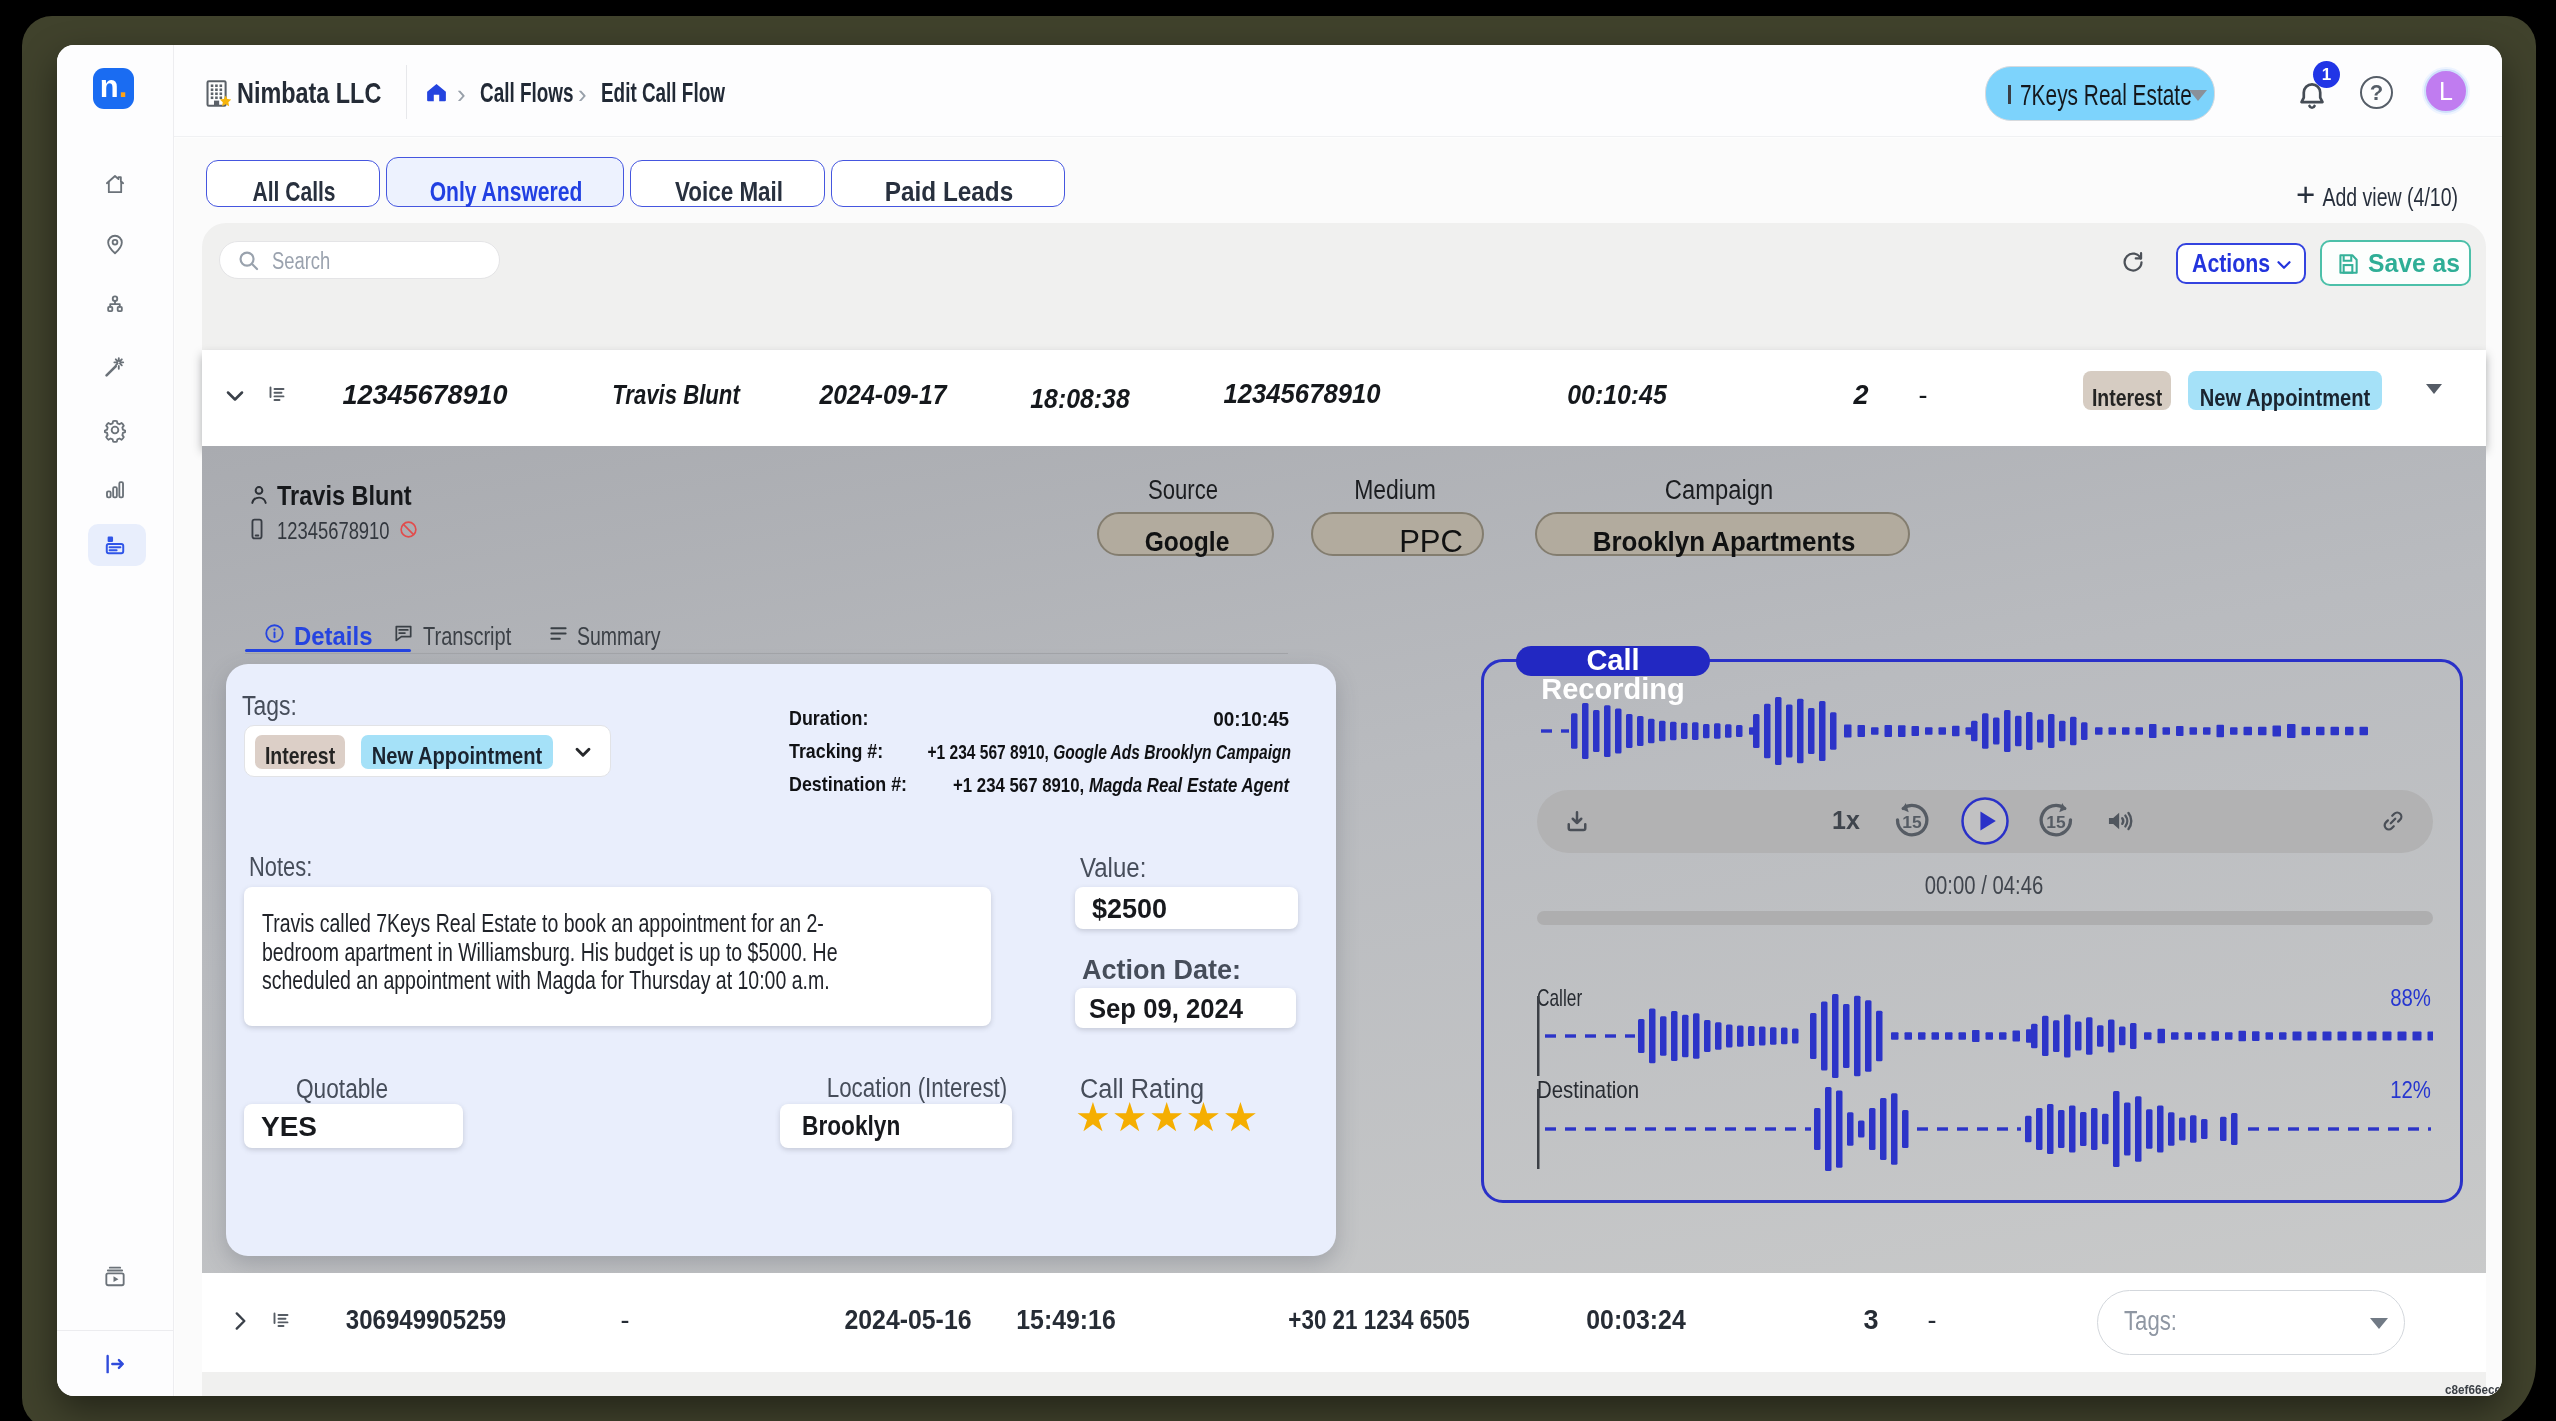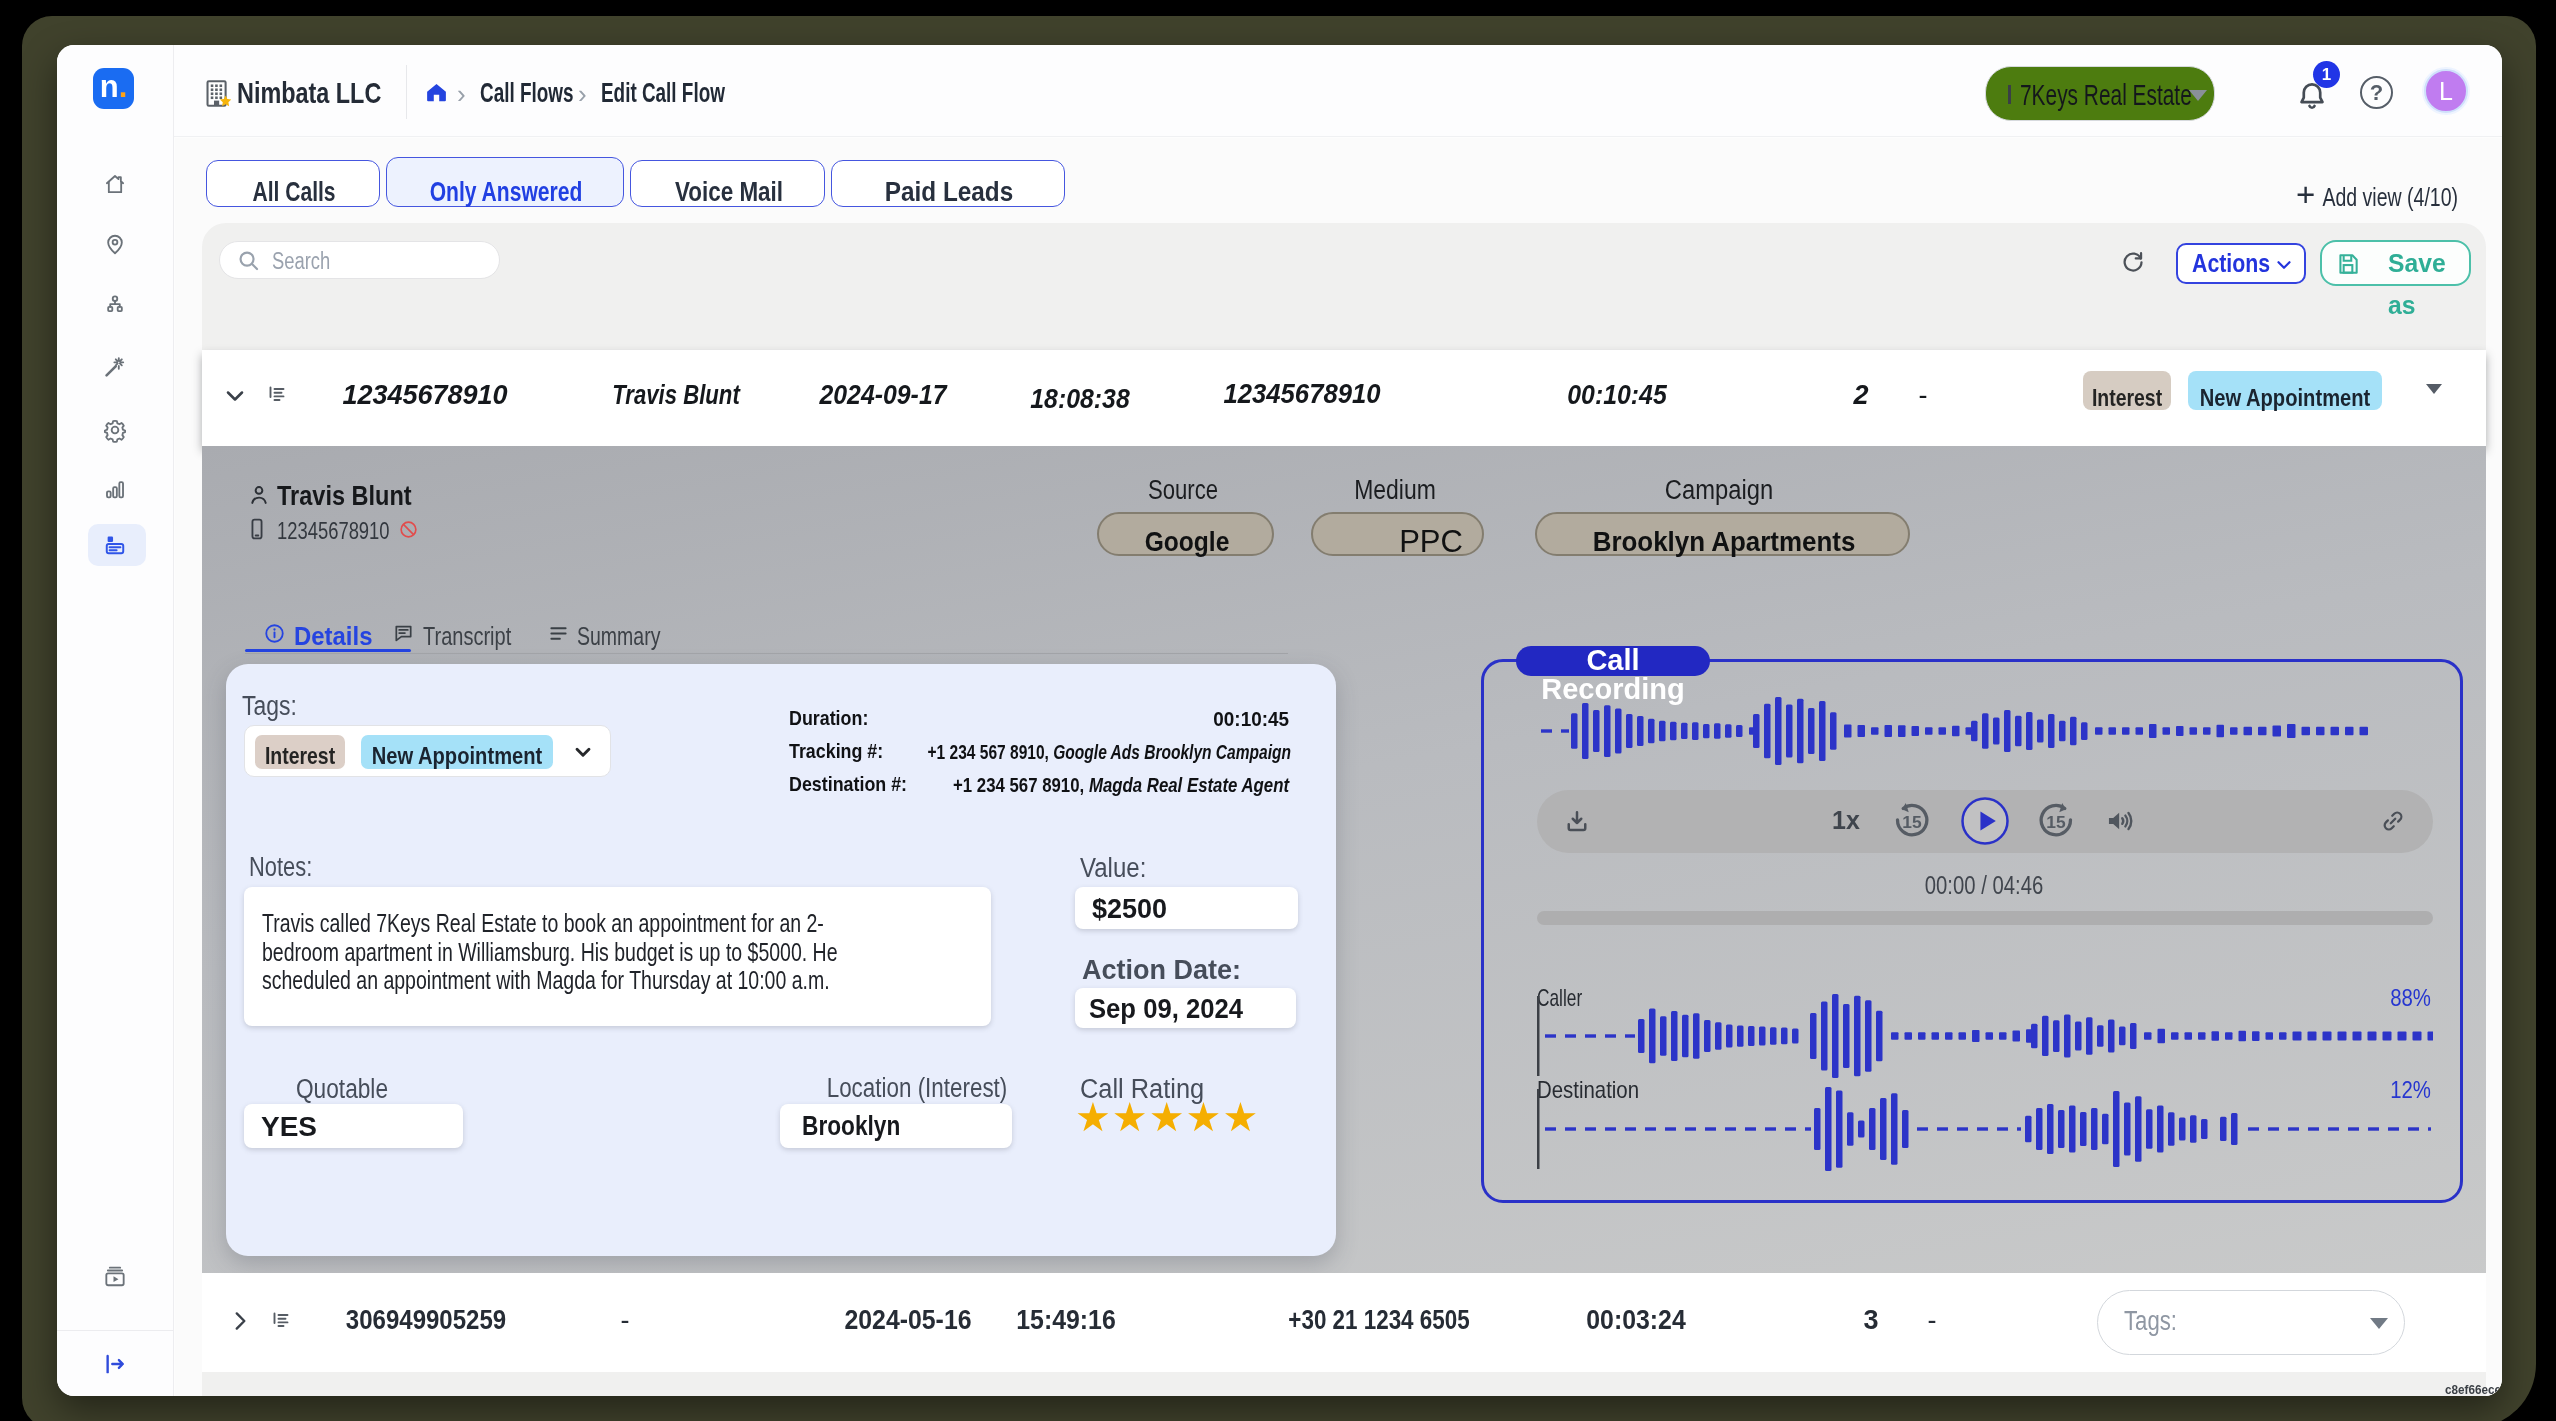--- a/index.html
+++ b/index.html
@@ -7,36 +7,36 @@
 .olive{position:absolute;left:22px;top:16px;width:2514px;height:1412px;background:#40422c;border-radius:30px 30px 64px 30px}
 .win{position:absolute;left:57px;top:45px;width:2445px;height:1351px;background:#fdfdfd;border-radius:17px;overflow:hidden;box-shadow:0 14px 36px rgba(0,0,0,.45)}
 .side{position:absolute;left:0;top:0;width:117px;height:1351px;background:#fdfdfe;border-right:1px solid #ededf0}
 .logo{position:absolute;left:36px;top:23px;width:41px;height:41px;background:#1a6cf2;border-radius:11px;color:#fff;font-weight:700;font-size:31px;text-align:center;line-height:38px}
 .logo i{color:#ffa216;font-style:normal}
 .sic{position:absolute;left:45px;width:26px;height:26px}
 .selbg{position:absolute;left:31px;top:479px;width:58px;height:42px;background:#e8eefc;border-radius:10px}
 .ssep{position:absolute;left:0;top:1285px;width:117px;height:1px;background:#ececef}
 .hd{position:absolute;left:117px;top:0;width:2328px;height:92px;background:#fdfdfe;border-bottom:1px solid #f0f1f3}
 .vsep{position:absolute;left:232px;top:20px;width:1px;height:54px;background:#e7e8eb}
-.selbox{position:absolute;left:1811px;top:21px;width:230px;height:55px;border:1.5px solid #d7dade;border-radius:26px;background:#4d7c0f}
+.selbox{position:absolute;left:1811px;top:21px;width:230px;height:55px;border:1.5px solid #d7dade;border-radius:26px;background:#7dd3fc}
 .selbox .bar{position:absolute;left:22px;top:18px;width:3px;height:19px;background:#3a3f46}
 .caret{width:0;height:0;border-left:9px solid transparent;border-right:9px solid transparent;border-top:11px solid #8a9099}
 .selbox .caret{position:absolute;right:7px;top:23px}
 .badge{position:absolute;left:2139px;top:16px;width:27px;height:27px;background:#2135e6;border-radius:50%;color:#fff;font-size:17px;font-weight:700;text-align:center;line-height:27px}
 .help{position:absolute;left:2186px;top:31px;width:33px;height:33px;border:2.5px solid #565e68;border-radius:50%;color:#565e68;font-size:22px;font-weight:700;text-align:center;line-height:29px}
 .avatar{position:absolute;left:2250px;top:24px;width:44px;height:44px;border-radius:50%;background:#c07cf0;border:2px solid #cfe0fb;box-shadow:0 0 0 2px #eef4ff;color:#fff;font-size:25px;text-align:center;line-height:41px}
 .content{position:absolute;left:118px;top:93px;width:2327px;height:1258px;background:#fbfbfb}
 .tab{position:absolute;border:1.5px solid #4556df;border-radius:12px;background:#fff;font-size:27px;font-weight:600;color:#28303e;text-align:center}
 .tab.on{background:#edf2fe;color:#2140e2;font-weight:700}
 .panel{position:absolute;left:27px;top:85px;width:2284px;height:1173px;background:#f0f0ef;border-radius:24px 24px 0 0}
 .search{position:absolute;left:17px;top:18px;width:281px;height:38px;background:#fff;border:1px solid #e4e4e6;border-radius:19px}
 .search span{position:absolute;left:52px;top:6px;font-size:23px;color:#9aa2ae;transform:scaleX(.8);transform-origin:left center}
 .acts{position:absolute;left:1974px;top:20px;width:130px;height:41px;border:2px solid #3443df;border-radius:10px;background:#fff;color:#2334dd;font-size:26px;font-weight:700;text-align:left;line-height:37px;padding-left:14px}
 .acts span{display:inline-block;transform:scaleX(.82);transform-origin:left center}
-.saveas{position:absolute;left:2118px;top:17px;width:151px;height:46px;border:2px solid #4cc0a9;border-radius:16px;background:#fcfefd;color:#2fae96;font-size:26px;font-weight:700;line-height:42px;padding-left:66px}
+.saveas{position:absolute;left:2118px;top:17px;width:151px;height:46px;border:2px solid #4cc0a9;border-radius:10px;background:#fcfefd;color:#2fae96;font-size:26px;font-weight:700;line-height:42px;padding-left:46px}
 .saveas span{display:inline-block;transform:scaleX(.95);transform-origin:left center}
 .thead{position:absolute;left:0;top:75px;width:2284px;height:52px;background:#e8e8e7}
 .row1{position:absolute;left:0;top:127px;width:2284px;height:96px;background:#fff;box-shadow:0 5px 9px rgba(40,42,48,.38)}
 .pill{position:absolute;top:21px;height:39px;border-radius:8px;font-size:26px;font-weight:700;color:#242423;text-align:center;line-height:39px}
 .band{position:absolute;left:0;top:223px;width:2284px;height:851px;background:linear-gradient(170deg,#a9abb0 0%,#b9bbbf 42%,#c9caca 100%)}
 .gpill{position:absolute;top:66px;height:44px;background:#b2ab9e;border:2px solid #837d6f;border-radius:22px;font-size:27px;font-weight:700;color:#101112;text-align:center;line-height:40px}
 .card{position:absolute;left:24px;top:218px;width:1110px;height:592px;background:#e9eefc;border-radius:22px;box-shadow:0 8px 22px rgba(60,65,80,.25)}
 .cbox{position:absolute;background:#fff;border-radius:8px;box-shadow:0 2px 5px rgba(90,95,110,.25)}
 .tagbox{position:absolute;left:18px;top:61px;width:367px;height:52px;background:#fff;border:1px solid #e2e3e6;border-radius:10px}
 .tpill{position:absolute;top:9px;height:34px;border-radius:7px;font-size:25px;font-weight:700;color:#232527;text-align:center;line-height:34px}

